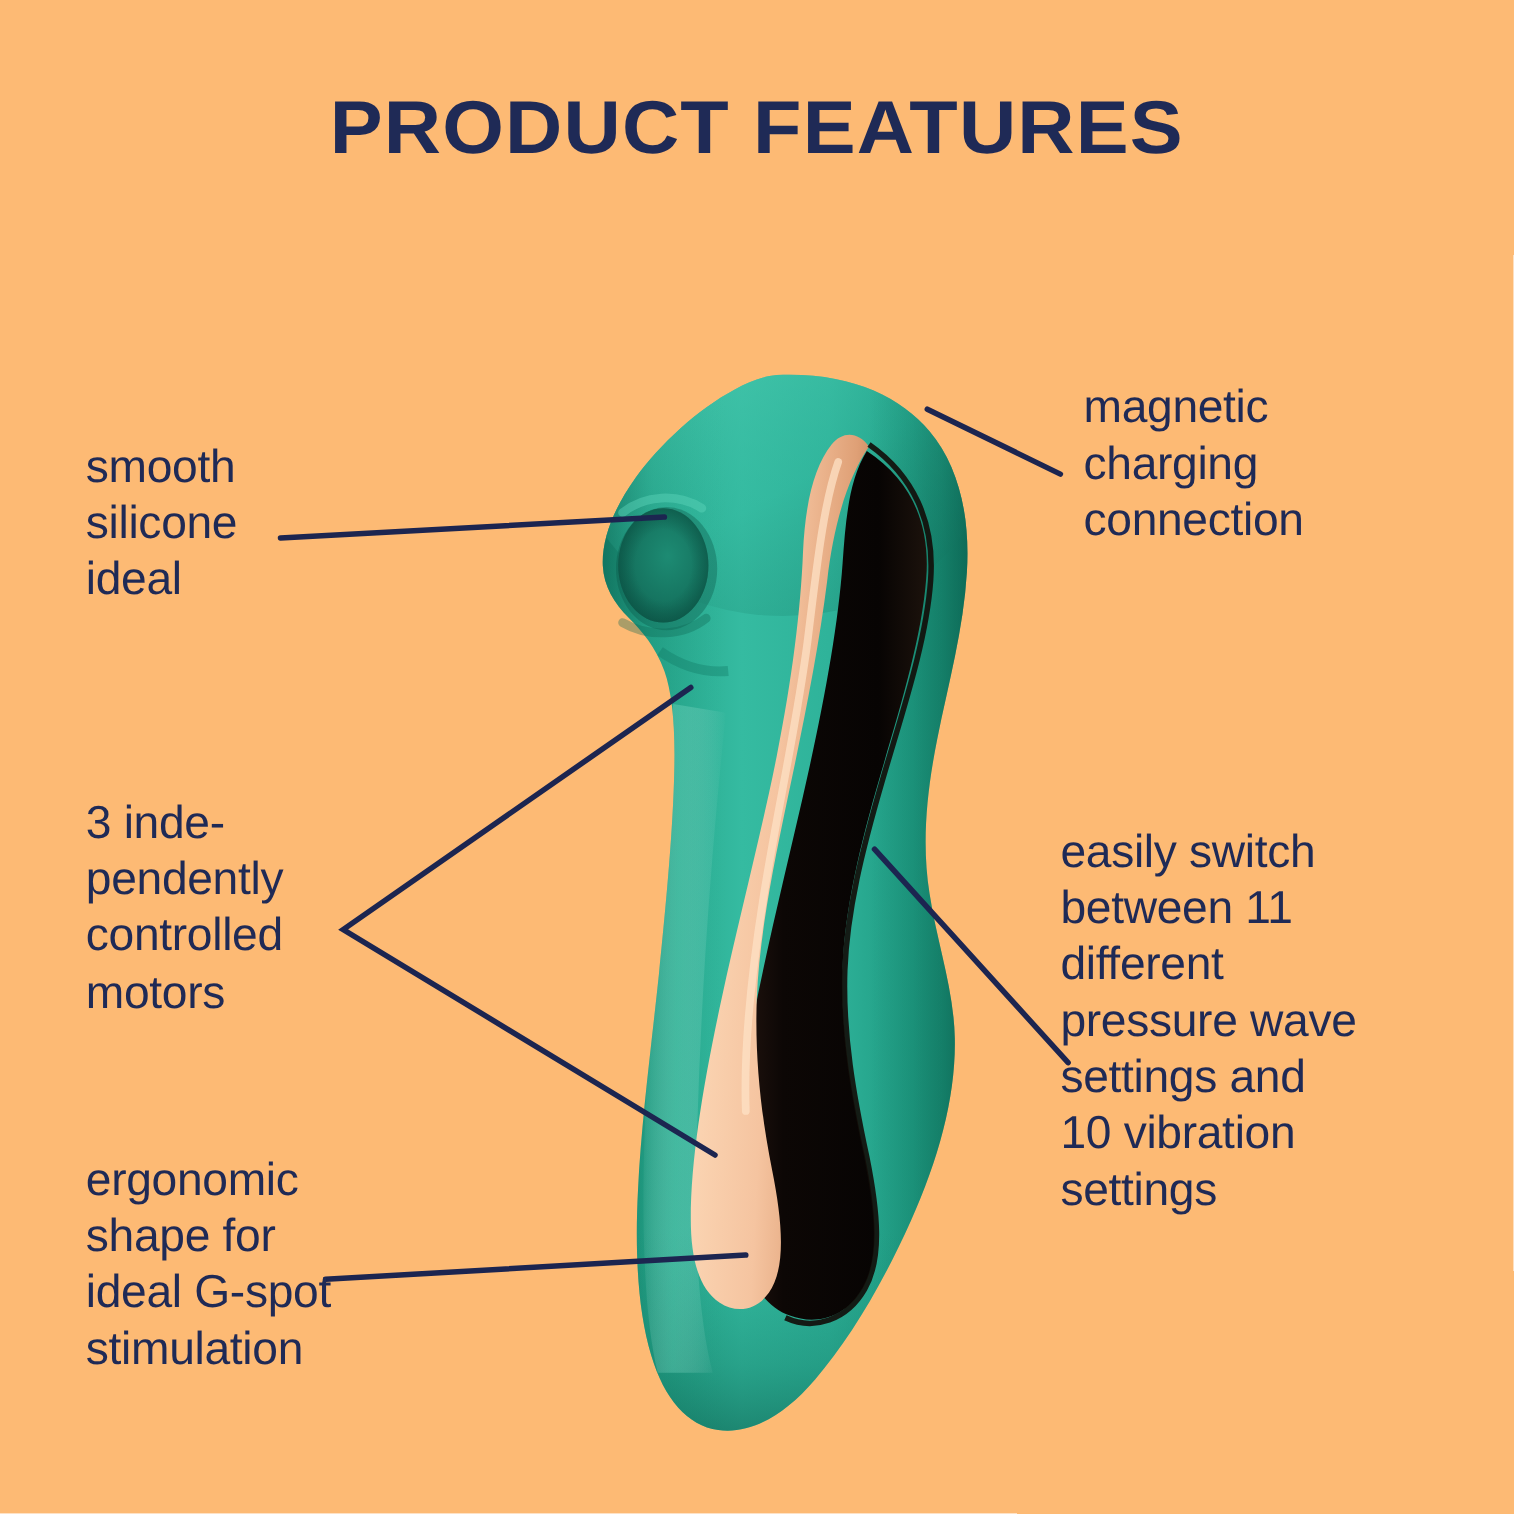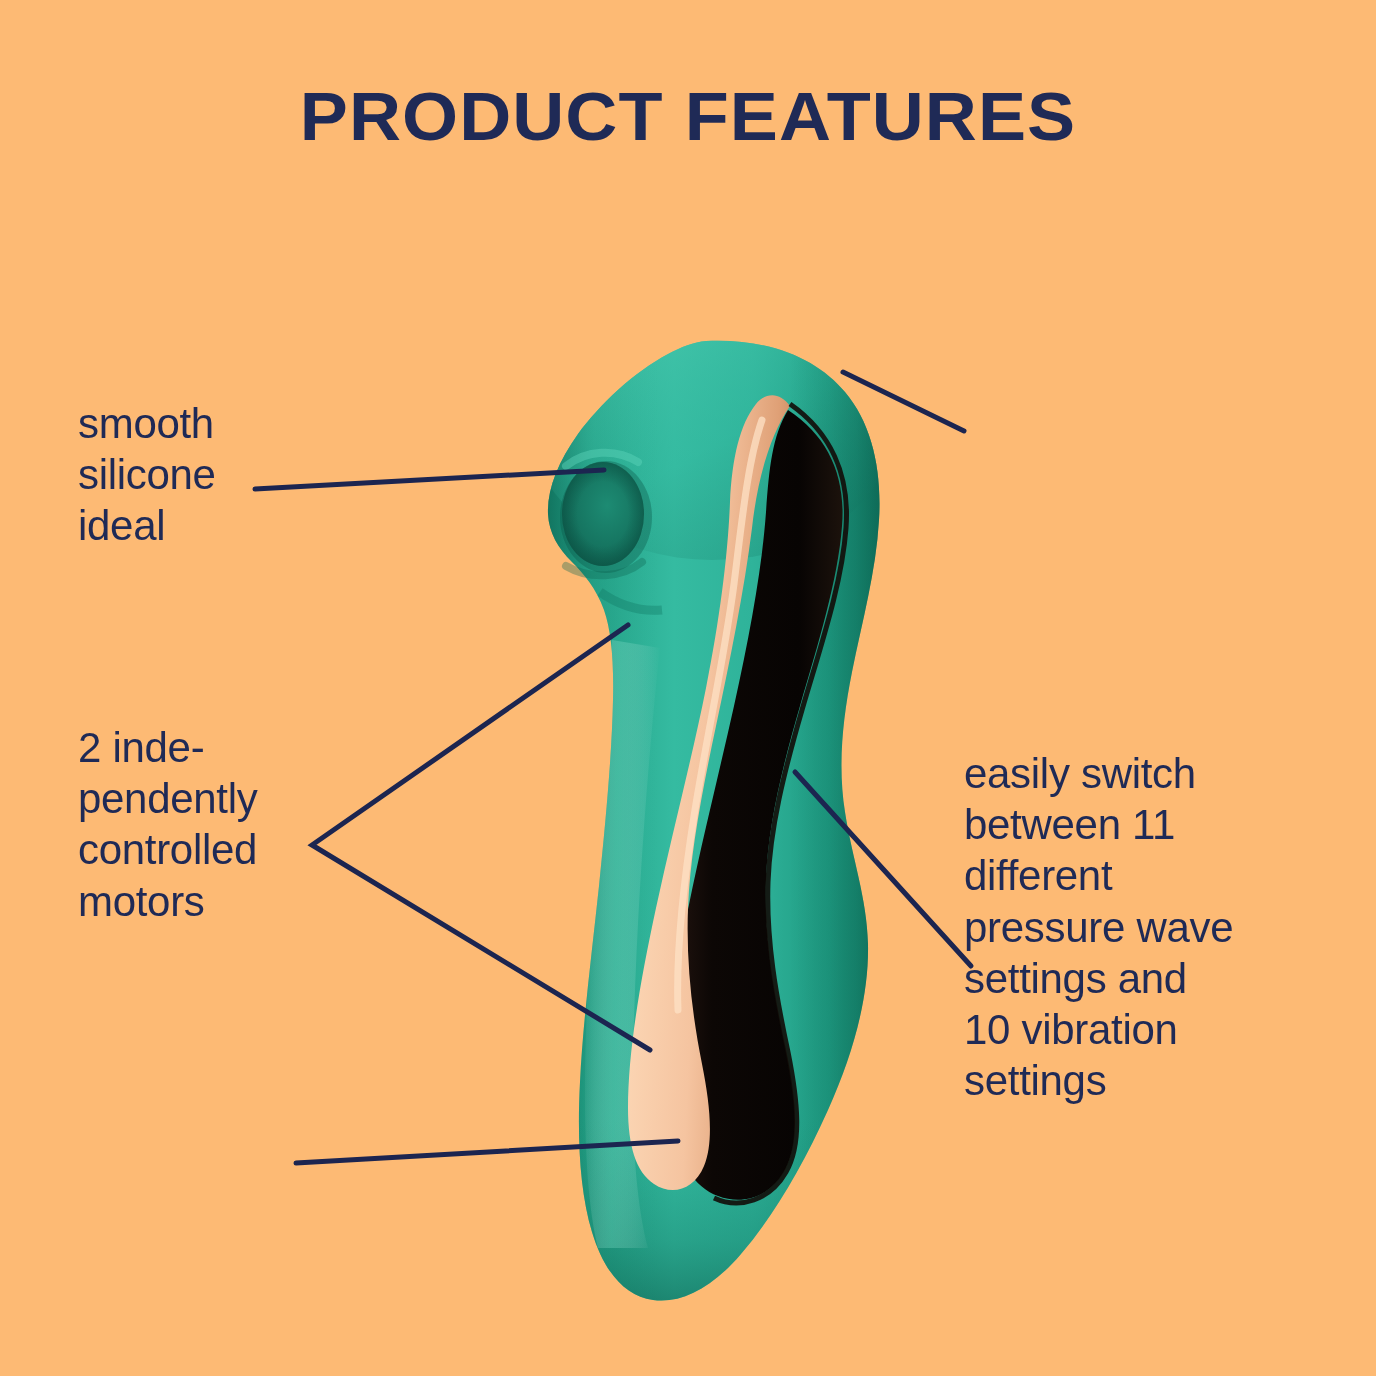--- a/index.html
+++ b/index.html
@@ -248,26 +248,33 @@
       <line x1="296" y1="1163" x2="678" y2="1141"></line>
       <line x1="843" y1="372" x2="964" y2="431"></line>
       <line x1="795" y1="772" x2="971" y2="966"></line>
     </g>
   </svg>
 
   <div class="label" id="label-smooth-head">smooth
 silicone
 ideal</div>
 
-  <div class="label" id="label-motors">2 inde-
+  <div class="label" id="label-motors">3 inde-
 pendently
 controlled
 motors</div>
 
-
+  <div class="label" id="label-ergonomic">ergonomic
+shape for
+ideal G-spot
+stimulation</div>
+
+  <div class="label" id="label-magnetic">magnetic
+charging
+connection</div>
 
   <div class="label" id="label-settings">easily switch
 between 11
 different
 pressure wave
 settings and
 10 vibration
 settings</div>
 
 </div>

